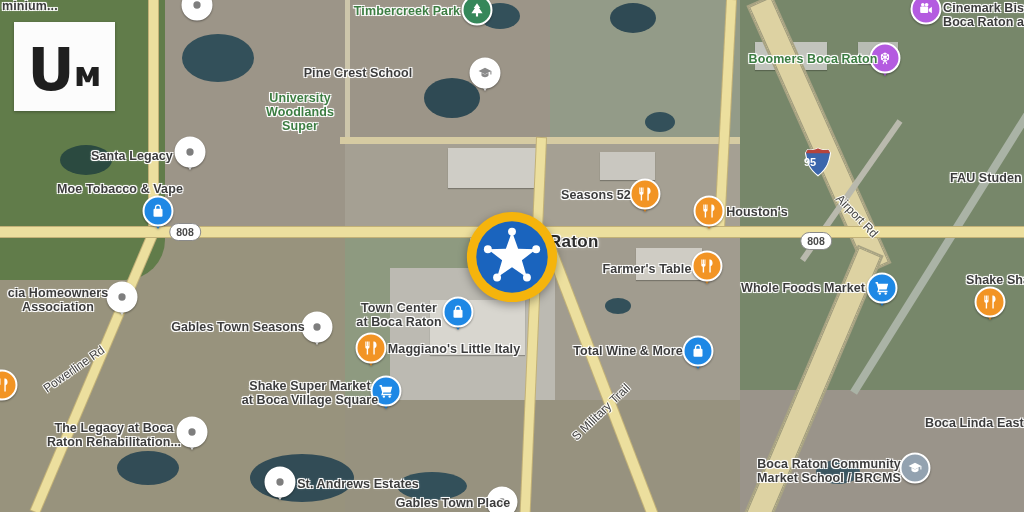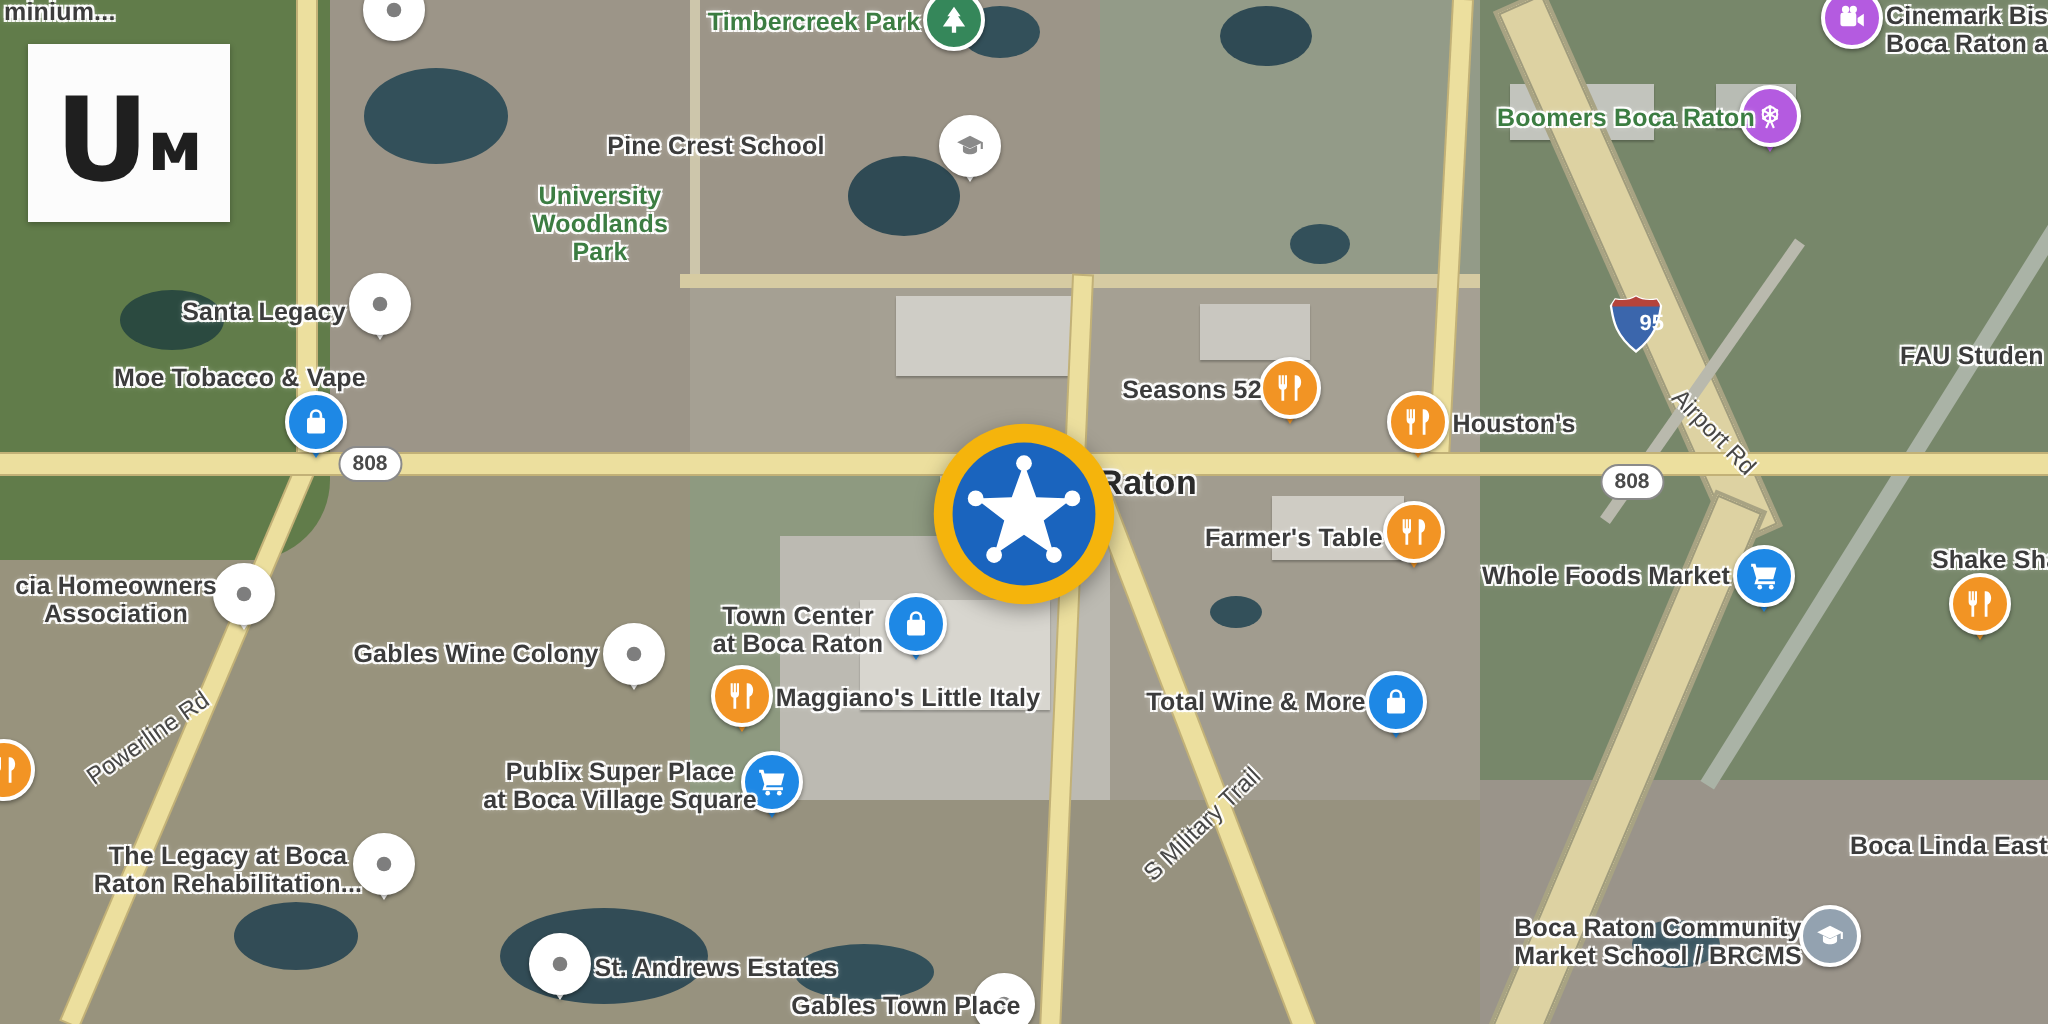--- a/index.html
+++ b/index.html
@@ -40,21 +40,21 @@
   .poi-icon svg{position:absolute;inset:0;margin:auto;width:15px;height:15px;display:block;}
   .poi-tail{position:absolute;width:0;height:0;transform:translate(-50%,0);
       border-left:6px solid transparent;border-right:6px solid transparent;border-top:9px solid #fff;
       filter:drop-shadow(0 1px 1px rgba(0,0,0,.3));}
   
   .shield-s{position:absolute;transform:translate(-50%,-50%);background:#fff;border:1.5px solid #8a8a8a;
       border-radius:9px;height:16px;padding:0 6px;display:flex;align-items:center;justify-content:center;
       font-size:10.5px;font-weight:600;color:#4a4a4a;}
   .shield-i{position:absolute;width:28px;height:30px;transform:translate(-50%,-50%);}
   .shield-i svg{position:absolute;inset:0;width:100%;height:100%;}
-  .shield-i-num{position:absolute;left:0;right:0;top:9px;text-align:right;
+  .shield-i-num{position:absolute;left:0;right:0;top:9px;text-align:left;
       font-size:11px;font-weight:700;color:#fff;}
   
   .marker{position:absolute;width:94px;height:94px;transform:translate(-50%,-50%);
       filter:drop-shadow(0 3px 5px rgba(0,0,0,.35));}
   .marker svg{width:100%;height:100%;display:block;}
   
   .logo{position:absolute;left:14px;top:22px;width:101px;height:89px;background:#fcfcfc;
       box-shadow:0 1px 3px rgba(0,0,0,.3);display:flex;align-items:center;justify-content:center;}
   .logo-u{font-family:"DejaVu Sans",sans-serif;font-weight:700;font-size:58px;color:#1f1f1f;
       line-height:1;margin-top:6px;letter-spacing:-2px;}
@@ -136,21 +136,21 @@
           <path fill="#8a8a8a" d="M3.7 6.8v2.4c0 .9 1.5 1.7 3.3 1.7s3.3-.8 3.3-1.7V6.8L7 8.4z"></path>
           <rect x="12" y="5.2" width="1" height="3.2" fill="#8a8a8a"></rect>
         </svg>
       </div>
       <div class="plabel" style="left: 318px; top: 73px; margin-left: 40px;">
         <div>Pine Crest School</div>
       </div>
       <div class="plabel green" style="left: 300px; top: 112px;">
         <div>University</div>
         <div>Woodlands</div>
-        <div>Park</div>
+        <div>Super</div>
       </div>
       <div class="poi-tail" style="left: 190px; top: 161px; border-top-color: rgb(255, 255, 255);"></div>
       <div class="poi-icon" style="left: 190px; top: 152px; background: rgb(255, 255, 255);">
         <svg viewBox="0 0 14 14">
           <circle cx="7" cy="7" r="3.4" fill="#7e7e7e"></circle>
         </svg>
       </div>
       <div class="plabel" style="left: 132px; top: 156px;">
         <div>Santa Legacy</div>
       </div>
@@ -234,21 +234,21 @@
         <div>cia Homeowners</div>
         <div>Association</div>
       </div>
       <div class="poi-tail" style="left: 317px; top: 336px; border-top-color: rgb(255, 255, 255);"></div>
       <div class="poi-icon" style="left: 317px; top: 327px; background: rgb(255, 255, 255);">
         <svg viewBox="0 0 14 14">
           <circle cx="7" cy="7" r="3.4" fill="#7e7e7e"></circle>
         </svg>
       </div>
       <div class="plabel" style="left: 238px; top: 327px;">
-        <div>Gables Wine Colony</div>
+        <div>Gables Town Seasons</div>
       </div>
       <div class="poi-tail" style="left: 458px; top: 321px; border-top-color: rgb(30, 136, 229);"></div>
       <div class="poi-icon" style="left: 458px; top: 312px; background: rgb(30, 136, 229);">
         <svg viewBox="0 0 14 14">
           <path fill="none" stroke="#ffffff" stroke-width="1.2" d="M4.7 5.4V3.9a2.3 2.3 0 0 1 4.6 0v1.5"></path>
           <rect x="2.8" y="5" width="8.4" height="7.4" rx="1" fill="#ffffff"></rect>
         </svg>
       </div>
       <div class="plabel" style="left: 399px; top: 315px;">
         <div>Town Center</div>
@@ -265,21 +265,21 @@
       </div>
       <div class="poi-tail" style="left: 386px; top: 400px; border-top-color: rgb(30, 136, 229);"></div>
       <div class="poi-icon" style="left: 386px; top: 391px; background: rgb(30, 136, 229);">
         <svg viewBox="0 0 14 14">
           <path fill="#ffffff" d="M1 1.3h2l.5 1.7h9.3l-1.5 5.5H4.5l-.3 1h7.9v1.4H2.5l.9-2.8-1.6-5.4H1z"></path>
           <circle cx="5" cy="12.2" r="1.1" fill="#ffffff"></circle>
           <circle cx="10.4" cy="12.2" r="1.1" fill="#ffffff"></circle>
         </svg>
       </div>
       <div class="plabel" style="left: 310px; top: 393px;">
-        <div>Publix Super Place</div>
+        <div>Shake Super Market</div>
         <div>at Boca Village Square</div>
       </div>
       <div class="poi-tail" style="left: 882px; top: 297px; border-top-color: rgb(30, 136, 229);"></div>
       <div class="poi-icon" style="left: 882px; top: 288px; background: rgb(30, 136, 229);">
         <svg viewBox="0 0 14 14">
           <path fill="#ffffff" d="M1 1.3h2l.5 1.7h9.3l-1.5 5.5H4.5l-.3 1h7.9v1.4H2.5l.9-2.8-1.6-5.4H1z"></path>
           <circle cx="5" cy="12.2" r="1.1" fill="#ffffff"></circle>
           <circle cx="10.4" cy="12.2" r="1.1" fill="#ffffff"></circle>
         </svg>
       </div>

